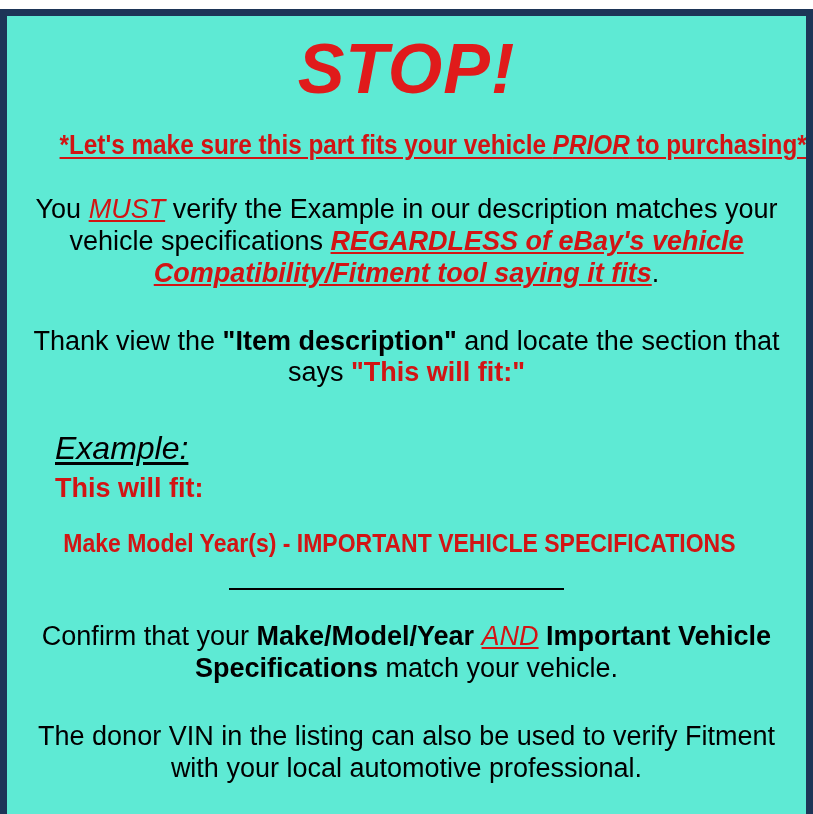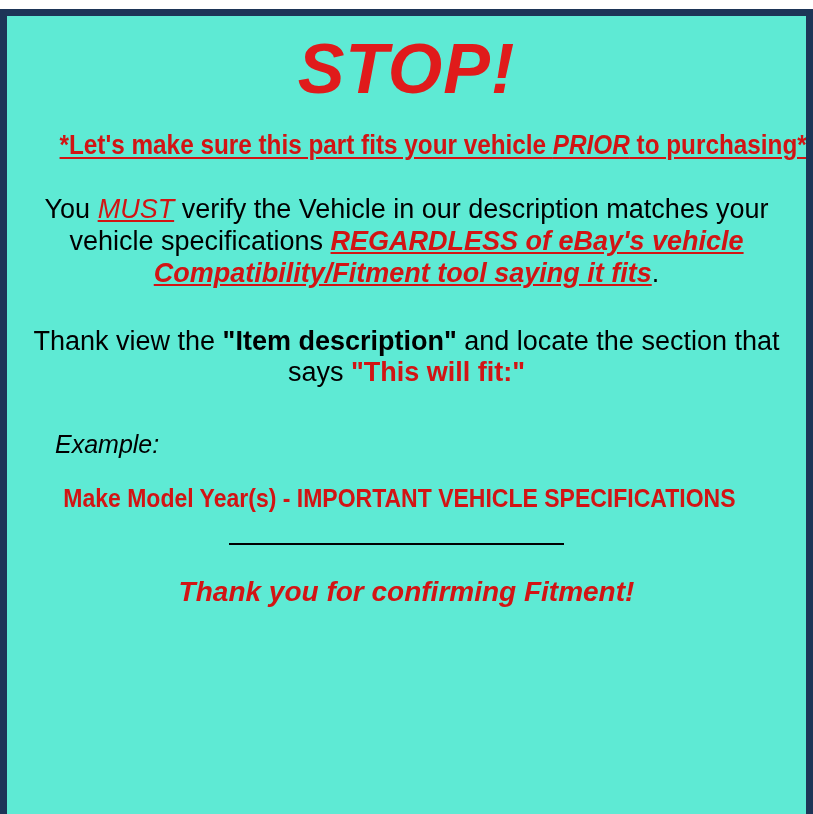--- a/index.html
+++ b/index.html
@@ -96,23 +96,24 @@
   
   .example-block {
     text-align: left;
     padding-left: 34px;
     padding-top: 40px;
   }
   .example-label {
     margin: 0;
     display: inline-block;
     font-family: "Liberation Sans", sans-serif;
-    font-size: 25px;
+    font-size: 32px;
     font-style: italic;
     color: #000000;
+    text-decoration: underline;
     text-underline-offset: 3px;
     line-height: 1.2;
     text-align: center;
   }
   .example-fit {
     margin: 0;
     padding-top: 4px;
     font-family: "Liberation Sans", sans-serif;
     font-size: 27px;
     font-weight: bold;
@@ -164,36 +165,41 @@
 <div class="notice-card">
   <div class="notice-inner">
 
     <div class="headline">STOP!</div>
 
     <div class="subtitle">
       <span>*Let's make sure this part fits your vehicle </span><span class="ital">PRIOR</span><span> to purchasing*</span>
     </div>
 
     <p class="para p1">
-      <span>You </span><span class="r-bold-ital-u">MUST</span><span> verify the Vehicle in our description matches your vehicle specifications </span><span class="r-bold-u">REGARDLESS of eBay's vehicle Compatibility/Fitment tool saying it fits</span><span>.</span>
+      <span>You </span><span class="r-bold-ital-u">MUST</span><span> verify the Example in our description matches your vehicle specifications </span><span class="r-bold-u">REGARDLESS of eBay's vehicle Compatibility/Fitment tool saying it fits</span><span>.</span>
     </p>
 
     <p class="para p2">
       <span>Thank view the </span><span class="k-bold">"Item description"</span><span> and locate the section that says </span><span class="r-bold">"This will fit:"</span>
     </p>
 
     <div class="example-block">
       <div>
         <span class="example-label">Example:</span>
       </div>
+      <div class="example-fit">This will fit:</div>
       <div class="example-spec">Make Model Year(s) - IMPORTANT VEHICLE SPECIFICATIONS</div>
     </div>
 
     <div class="divider-wrap">
       <hr class="divider">
     </div>
 
-
+    <p class="para p3">
+      <span>Confirm that your </span><span class="k-bold">Make/Model/Year</span><span> </span><span class="r-bold-ital-u">AND</span><span> </span><span class="k-bold">Important Vehicle Specifications</span><span> match your vehicle.</span>
+    </p>
+
+    <p class="para p4">The donor VIN in the listing can also be used to verify Fitment with your local automotive professional.</p>
 
     <div class="thanks">Thank you for confirming Fitment!</div>
 
   </div>
 </div>
 
 </body></html>

